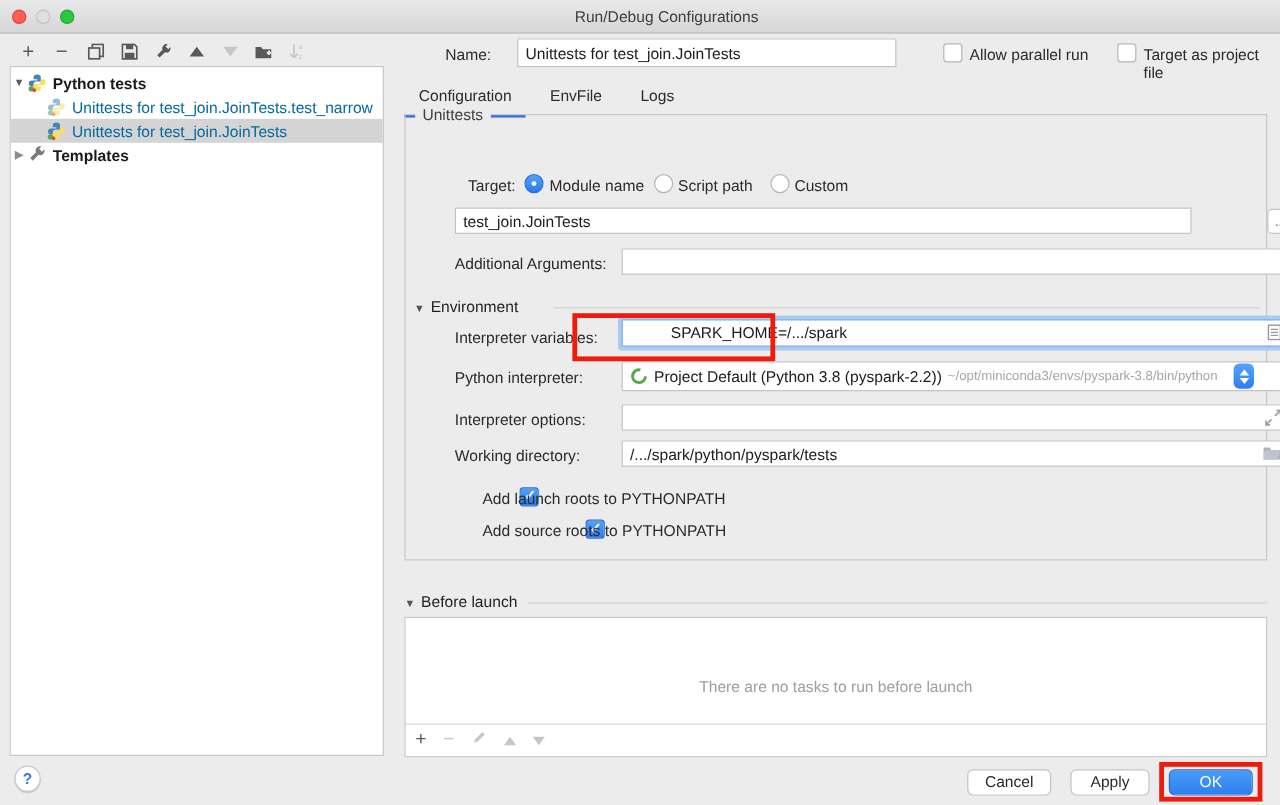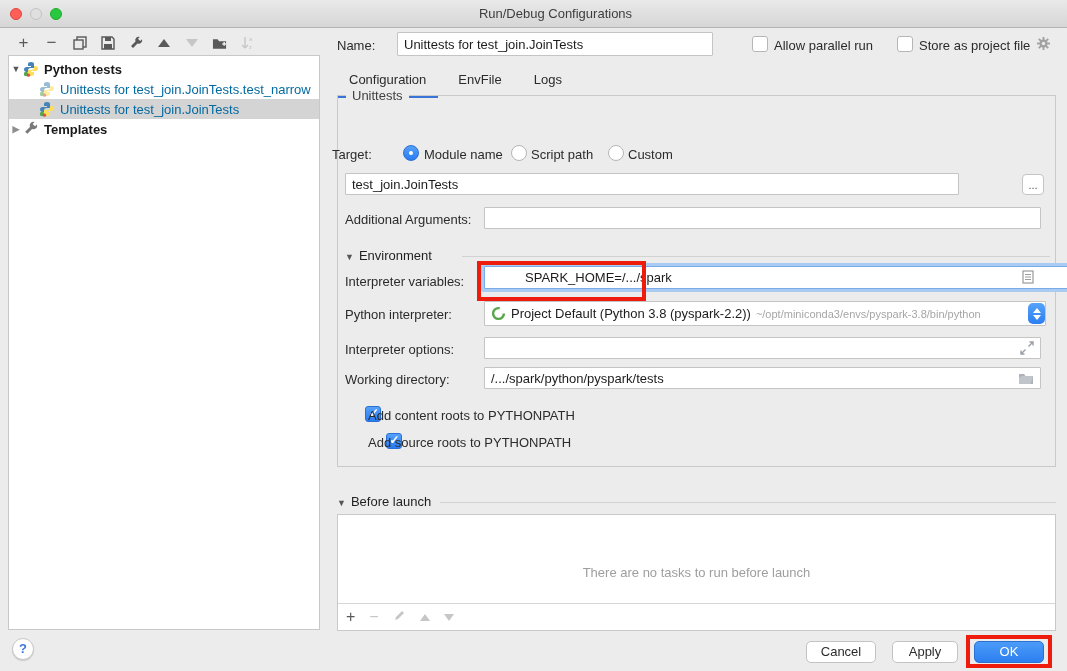--- a/index.html
+++ b/index.html
@@ -1,18 +1,18 @@
 <!DOCTYPE html>
 <html><head>
 <meta charset="utf-8">
 <style>
   * { margin:0; padding:0; box-sizing:border-box; }
   html,body { width:1067px; height:671px; }
   body { font-family:"Liberation Sans", sans-serif; background:#ececec; position:relative; overflow:hidden; color:#2b2b2b; }
-  .abs { position:absolute; }
+  .abs { position:absolute;margin-left:34px; }
 
   
   .titlebar { position:absolute; left:0; top:0; width:1067px; height:28px;
     background:linear-gradient(#e9e9e9,#d6d6d6); border-bottom:1px solid #b3b3b3; }
   .title { position:absolute; left:0; right:0; top:6px; text-align:center; font-size:13px; color:#3e3e3e;margin-left:44px; }
   .tl { position:absolute; top:8px; width:12px; height:12px; border-radius:50%; }
   .tl.red   { left:10px; background:#ff5f57; border:1px solid #e0443e; }
   .tl.amber { left:30px; background:#dfdfdf; border:1px solid #c3c3c3; }
   .tl.green { left:50px; background:#28c840; border:1px solid #1eab2c; }
 
@@ -189,21 +189,21 @@
     <span>Templates</span>
   </div>
 </div>
 
 
 <span class="abs label" style="left:337px; top:38px;">Name:</span>
 <input class="abs field" style="left: 397px; top: 32px; width: 316px; height: 24px;" value="Unittests for test_join.JoinTests">
 <span class="abs checkbox" style="left:752px; top:36px;"></span>
 <span class="abs label" style="left:774px; top:38px;">Allow parallel run</span>
 <span class="abs checkbox" style="left:897px; top:36px;"></span>
-<span class="abs label" style="left:919px; top:38px;">Store as project file</span>
+<span class="abs label" style="left:919px; top:38px;">Target as project file</span>
 <span class="abs gear14" style="left:1036px; top:36px;">
   <svg width="15" height="15" viewBox="0 0 16 16">
       <g stroke="#a2a2a2" stroke-width="2">
         <line x1="8" y1="1" x2="8" y2="15"></line>
         <line x1="1" y1="8" x2="15" y2="8"></line>
         <line x1="3" y1="3" x2="13" y2="13"></line>
         <line x1="13" y1="3" x2="3" y2="13"></line>
       </g>
       <circle cx="8" cy="8" r="4.2" fill="#a2a2a2"></circle>
       <circle cx="8" cy="8" r="1.8" fill="#ececec"></circle>
@@ -216,21 +216,21 @@
   <span class="tab">EnvFile</span>
   <span class="tab">Logs</span>
 </div>
 
 
 <div class="groupbox">
   <span class="grouplabel">Unittests</span>
 </div>
 
 
-<span class="abs label" style="left:332px; top:147px;">Target:</span>
+<span class="abs label" style="left:356px; top:147px;">Target:</span>
 <span class="abs radio selected" style="left:403px; top:145px;"></span>
 <span class="abs label" style="left:424px; top:147px;">Module name</span>
 <span class="abs radio" style="left:511px; top:145px;"></span>
 <span class="abs label" style="left:531px; top:147px;">Script path</span>
 <span class="abs radio" style="left:608px; top:145px;"></span>
 <span class="abs label" style="left:628px; top:147px;">Custom</span>
 
 
 <input class="abs field" style="left: 345px; top: 173px; width: 614px; height: 22px;" value="test_join.JoinTests">
 <button class="abs field" style="left:1022px; top:174px; width:22px; height:21px; border-radius:4px; font-size:11px; line-height:8px; color:#555; padding:0;">...</button>
@@ -286,21 +286,21 @@
 <input class="abs field" style="left: 484px; top: 367px; width: 557px; height: 22px;" value="/.../spark/python/pyspark/tests">
 <span class="abs" style="left:1018px; top:371px;">
   <svg width="16" height="13" viewBox="0 0 16 13">
       <path d="M1 2h5l1.5 2H15v8H1z" fill="#aeb3b9"></path>
       <path d="M1 5.5 L4 4 H15 L12.5 12 H1z" fill="#c0c5cb"></path>
     </svg>
 </span>
 
 
 <span class="abs checkbox checked" style="left:345px; top:406px;"></span>
-<span class="abs label" style="left:368px; top:408px;">Add content roots to PYTHONPATH</span>
+<span class="abs label" style="left:368px; top:408px;">Add launch roots to PYTHONPATH</span>
 <span class="abs checkbox checked" style="left:345px; top:433px;"></span>
 <span class="abs label" style="left:368px; top:435px;">Add source roots to PYTHONPATH</span>
 
 
 <div class="sect-head" style="left:337px; top:494px;">
   <span class="tw">▼</span><span>Before launch</span>
 </div>
 <div class="hr" style="left:440px; top:502px; width:616px;"></div>
 
 <div class="bl-box">

